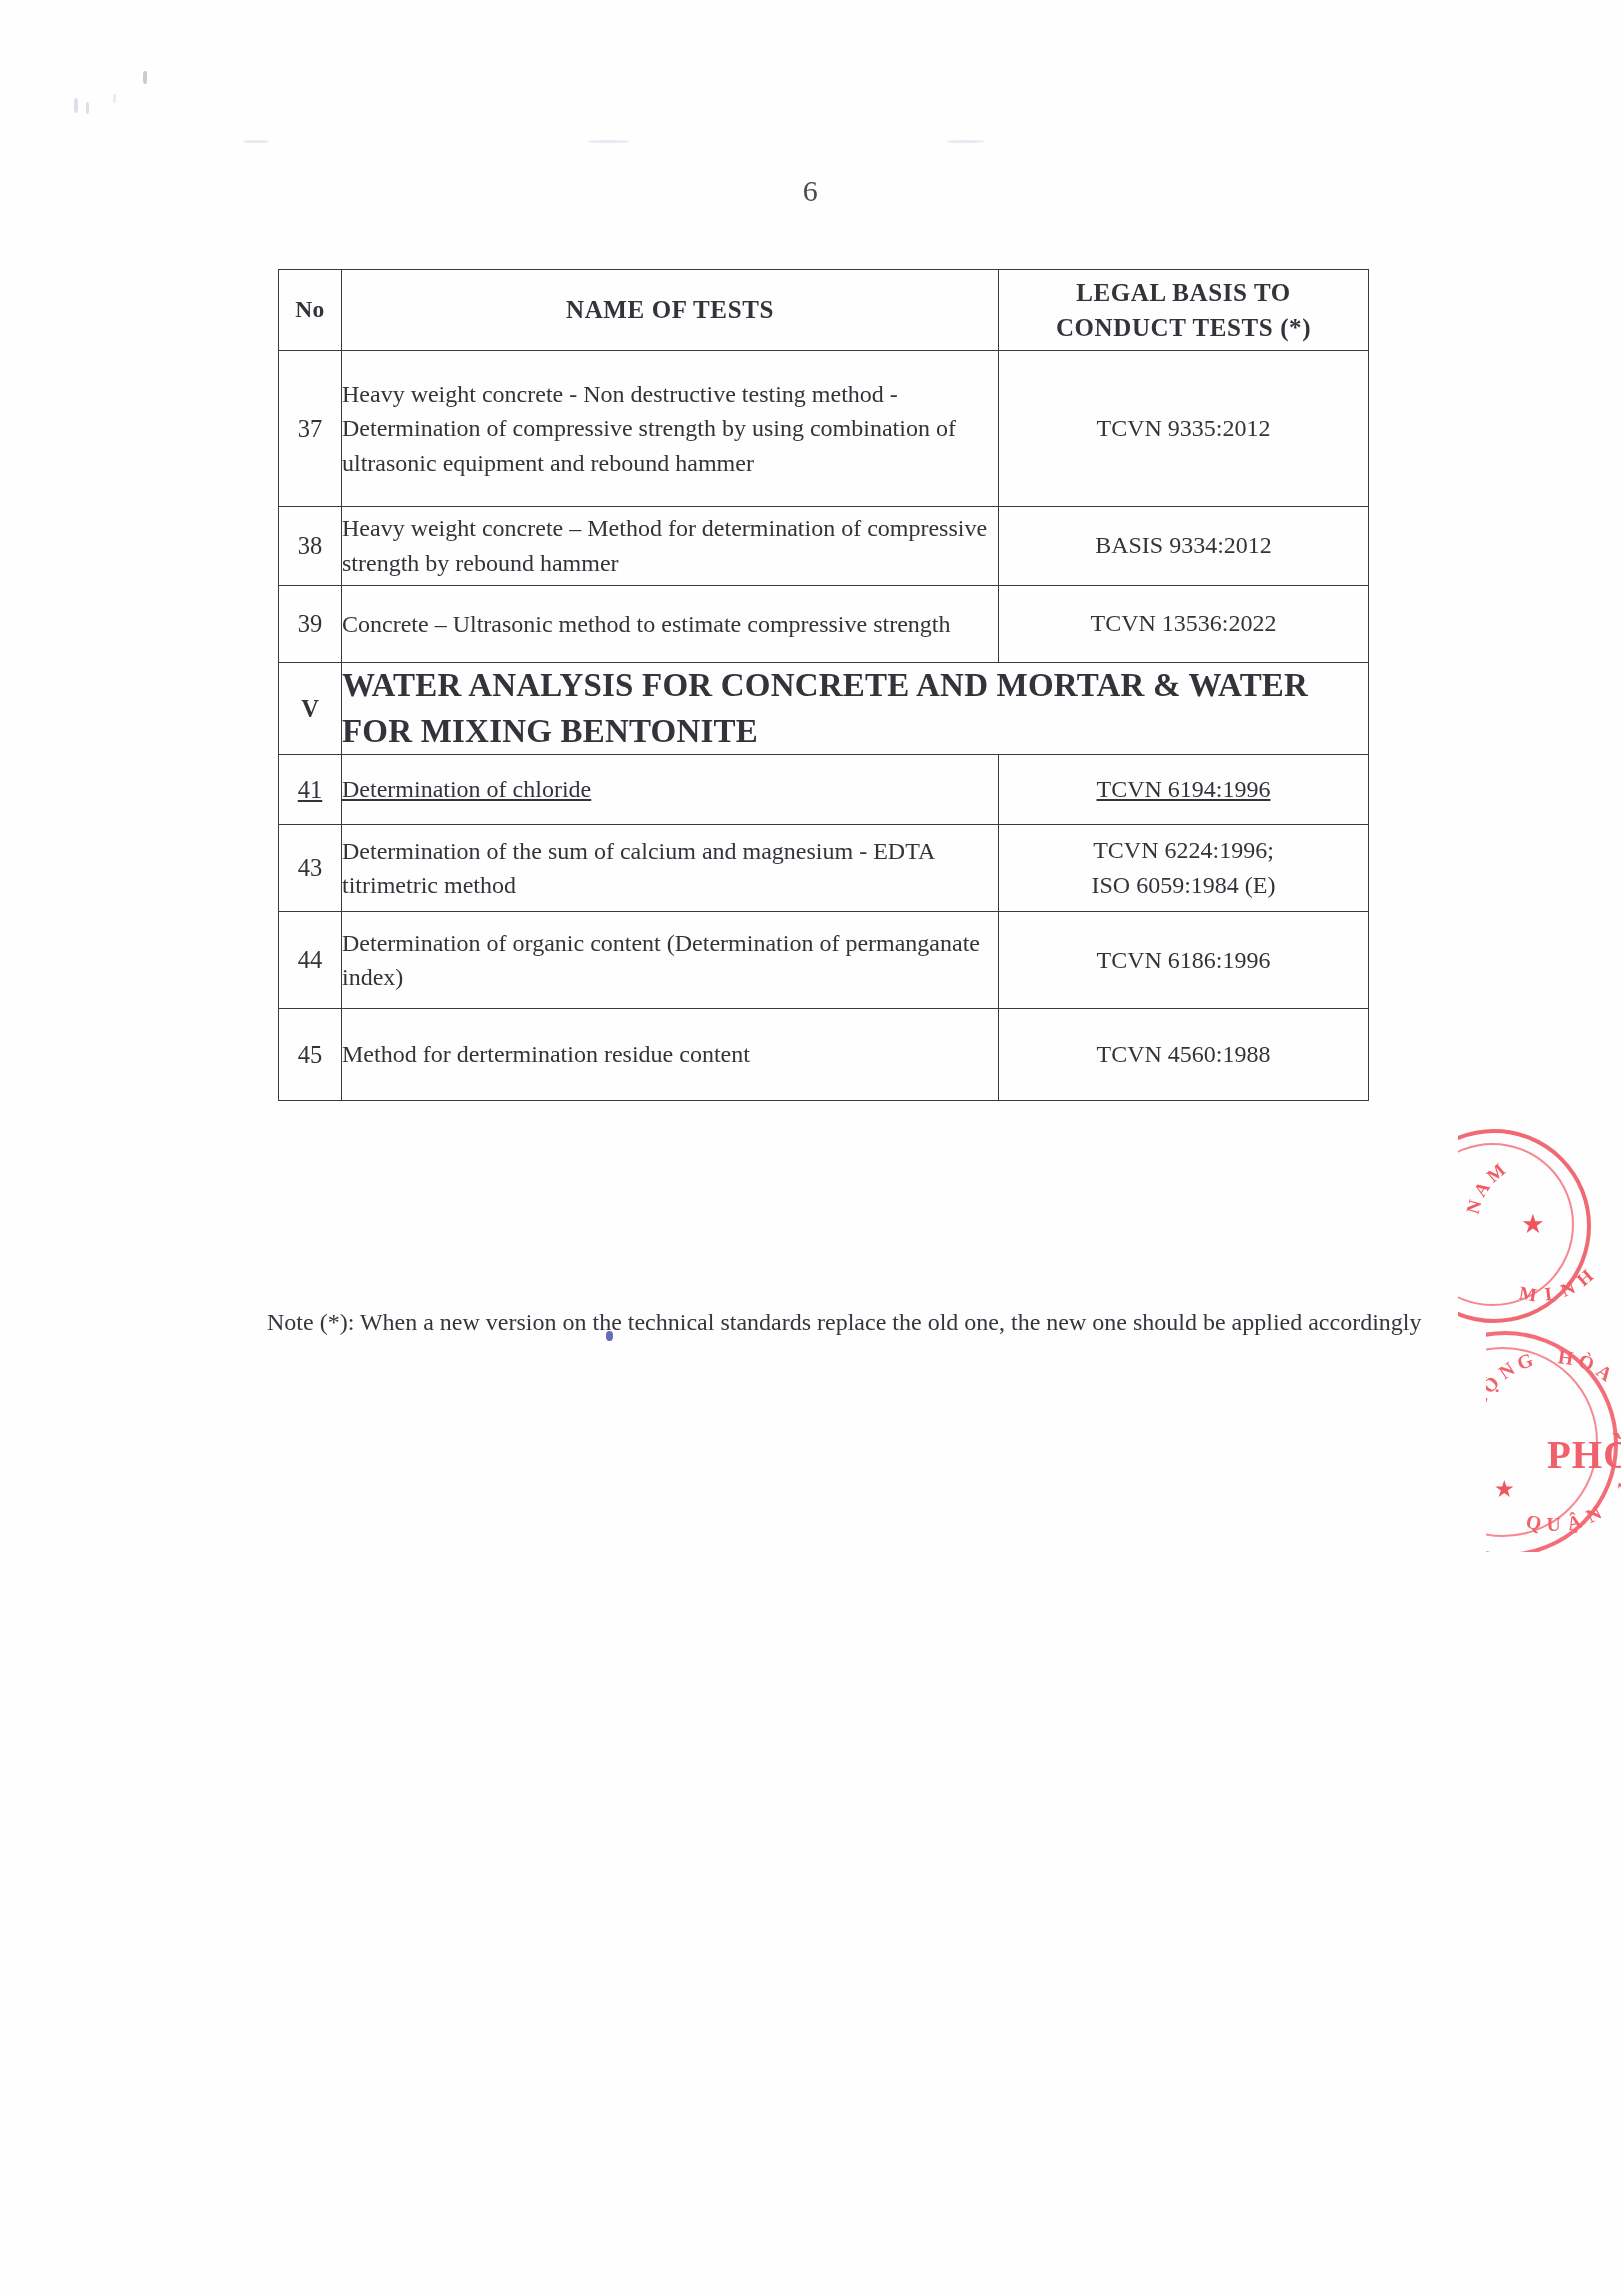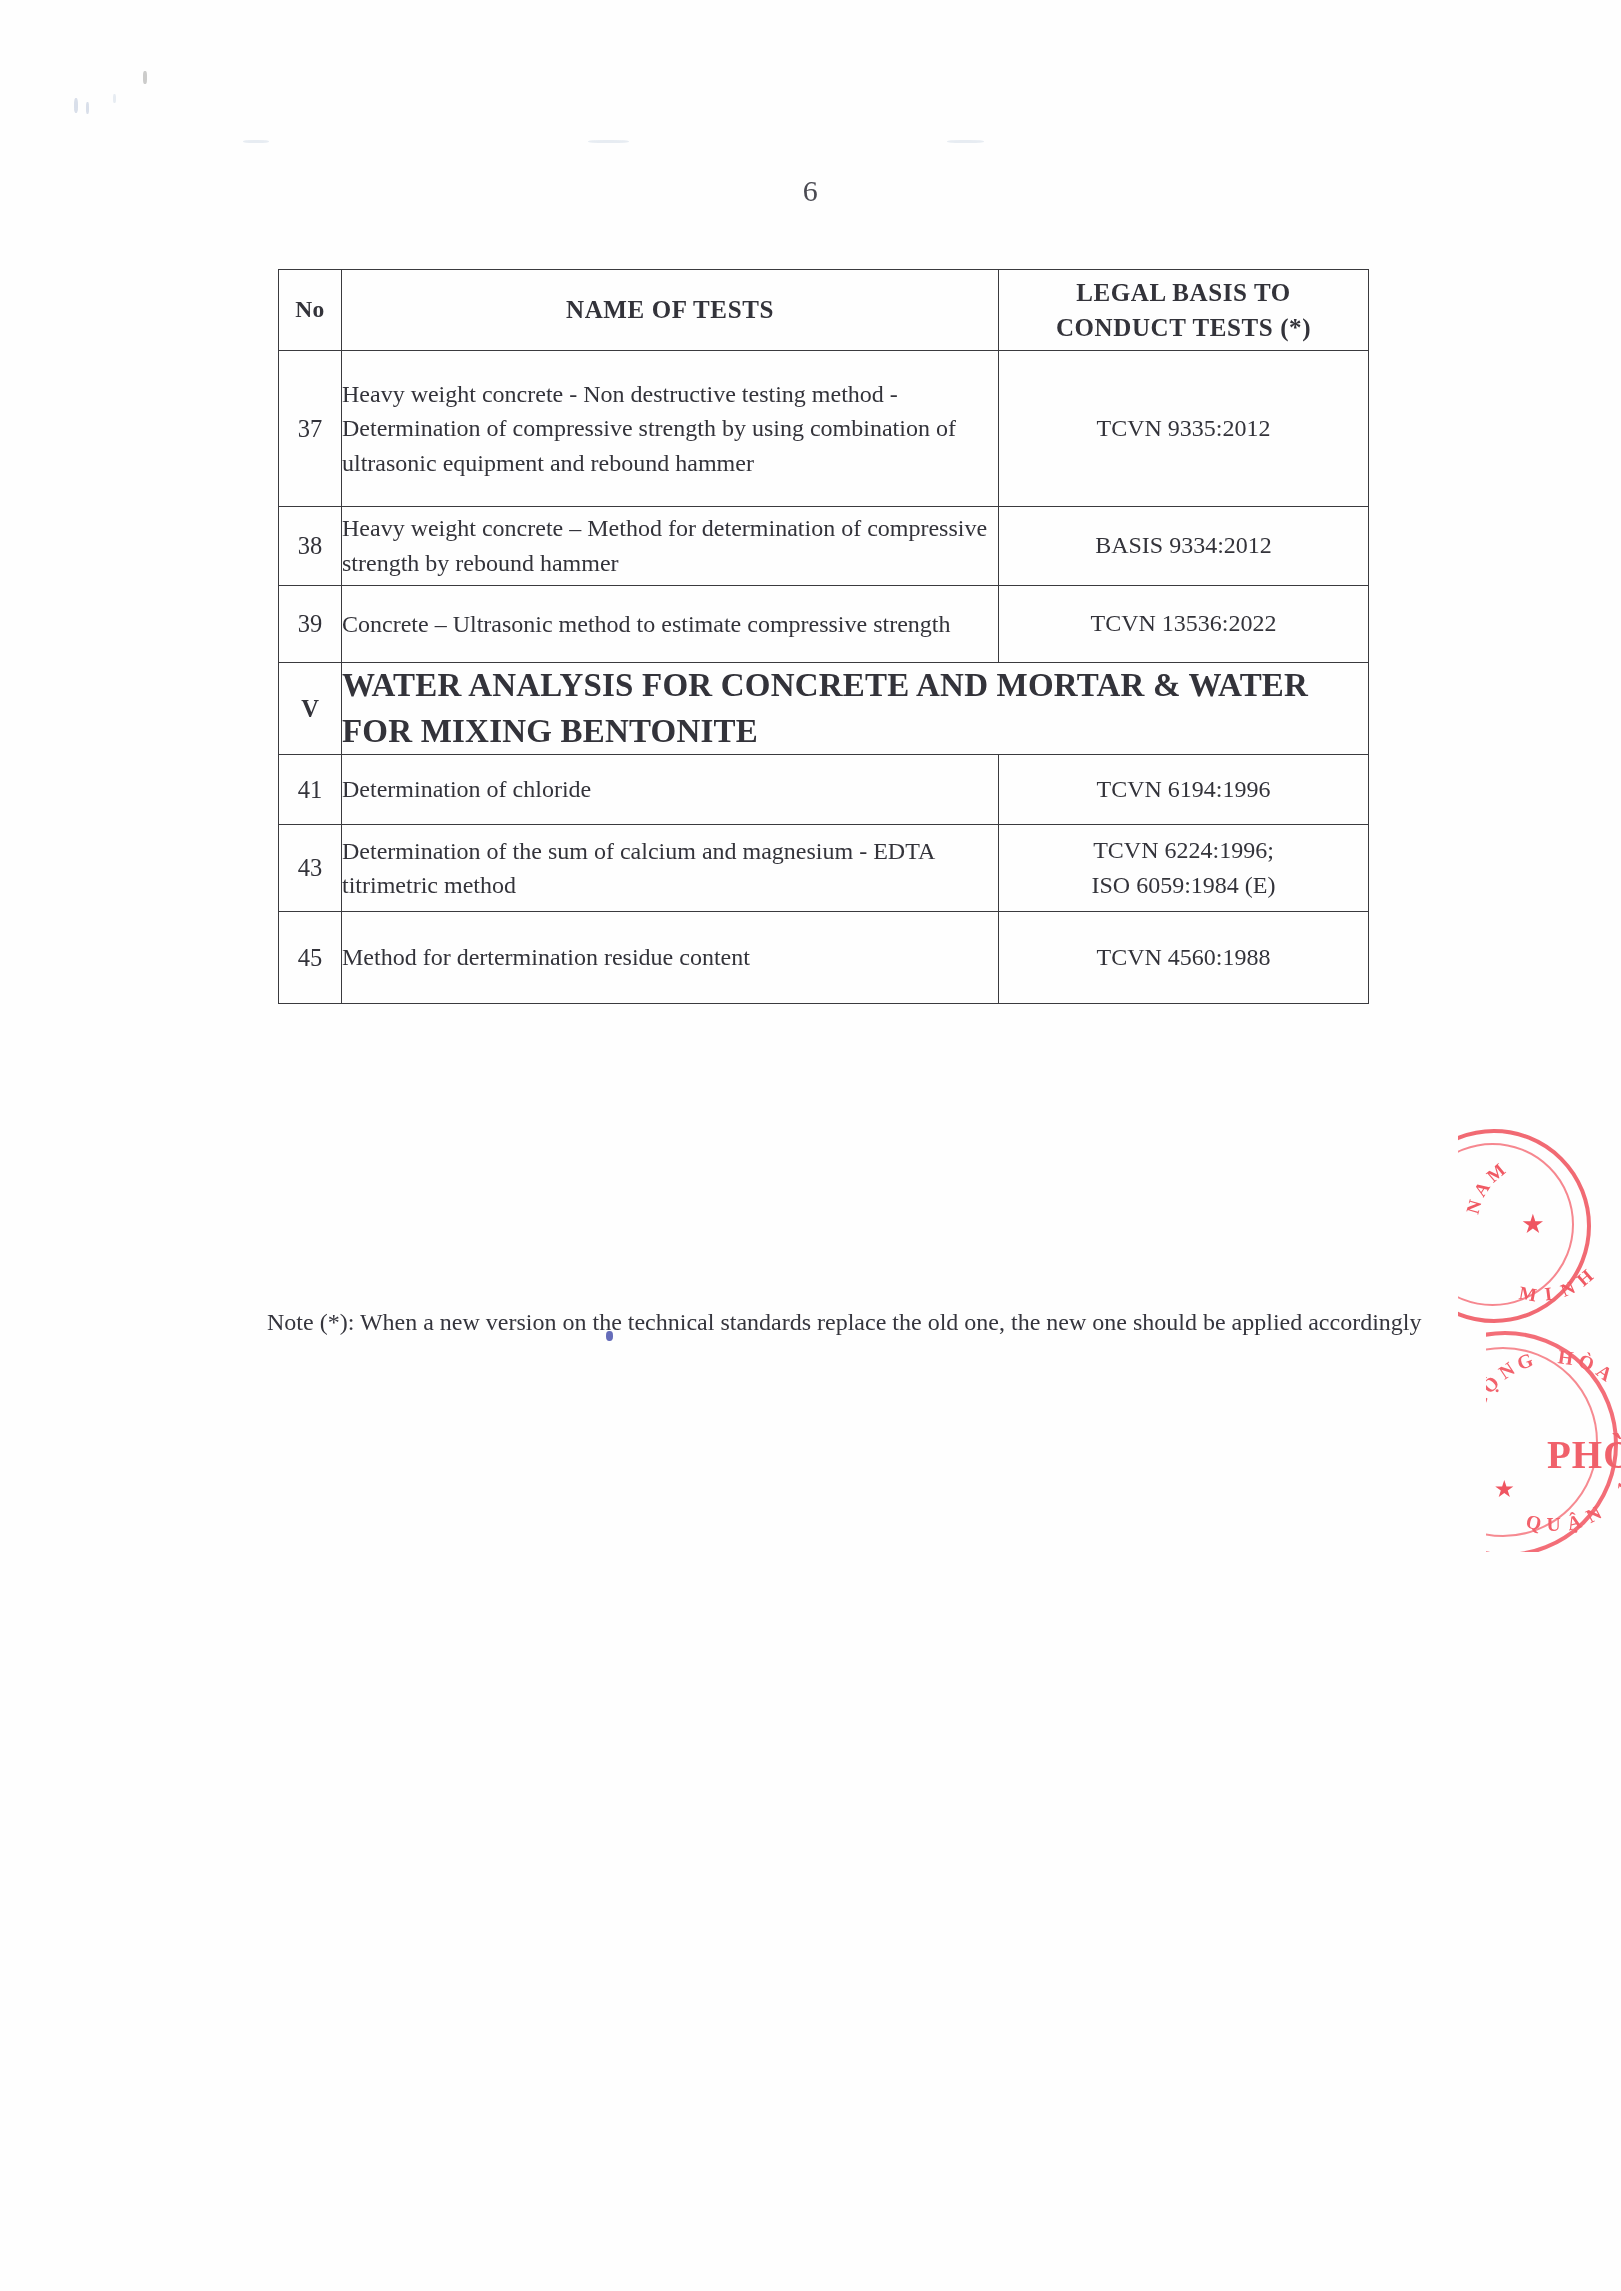--- a/index.html
+++ b/index.html
@@ -109,21 +109,21 @@
     font-size: 24.5px;
   }
 
   
   tr.h-hdr  td, tr.h-hdr  th { height: 80px; }
   tr.r37 td { height: 155px; }
   tr.r38 td { height: 78px; }
   tr.r39 td { height: 76px; }
   tr.rV  td { height: 86px; }
   tr.r40 td { height: 81px; }
-  tr.r41 td { height: 69px; }
+  tr.r41 td { height: 69px; text-decoration: underline; }
   tr.r42 td { height: 81px; }
   tr.r43 td { height: 86px; }
   tr.r44 td { height: 96px; }
   tr.r45 td { height: 91px; }
 
   
   #footnote {
     position: absolute;
     left: 267px;
     top: 1304px;
@@ -304,20 +304,25 @@
         <td class="basis-cell">TCVN 6194:1996</td>
       </tr>
 
 
       <tr class="r43">
         <td class="no-cell">43</td>
         <td class="name-cell">Determination of the sum of calcium and magnesium - EDTA titrimetric method</td>
         <td class="basis-cell">TCVN 6224:1996;<br>ISO 6059:1984 (E)</td>
       </tr>
 
+      <tr class="r44">
+        <td class="no-cell">44</td>
+        <td class="name-cell">Determination of organic content (Determination of permanganate index)</td>
+        <td class="basis-cell">TCVN 6186:1996</td>
+      </tr>
 
       <tr class="r45">
         <td class="no-cell">45</td>
         <td class="name-cell">Method for dertermination residue content</td>
         <td class="basis-cell">TCVN 4560:1988</td>
       </tr>
 
     </tbody>
   </table>
 

